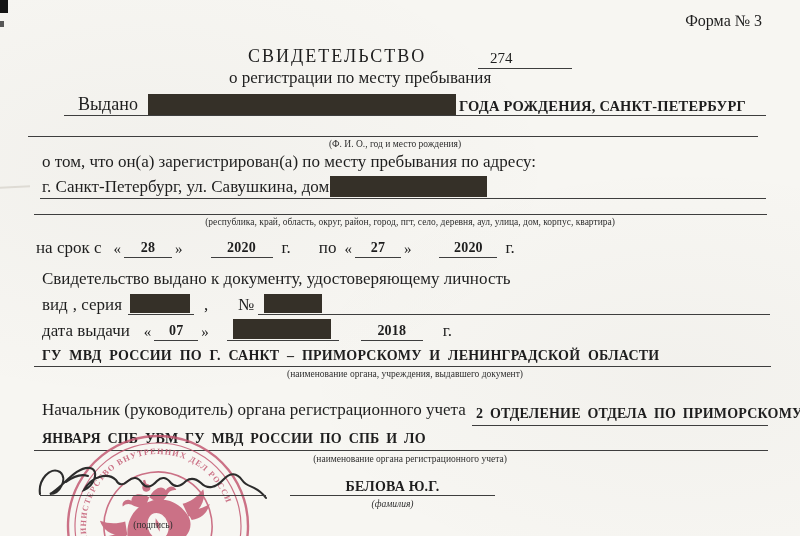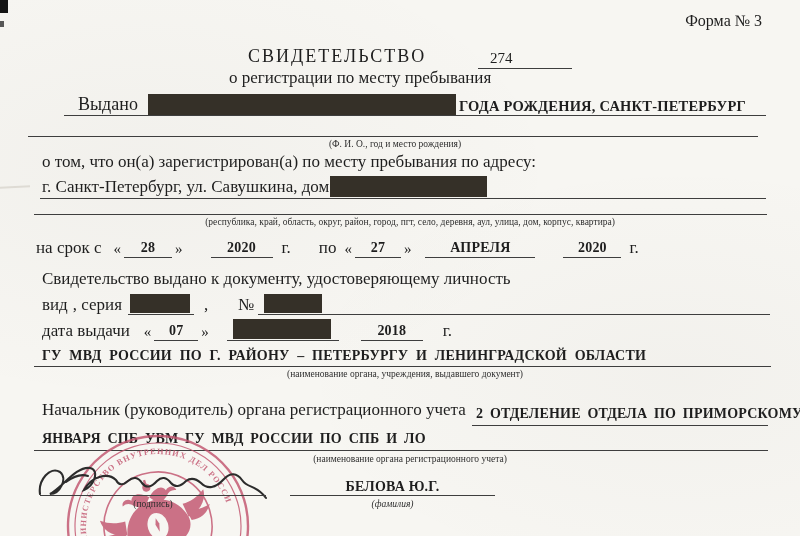--- a/index.html
+++ b/index.html
@@ -65,21 +65,20 @@
   <span class="lbl">на срок с</span>
   <span class="q" style="margin-left:12px;">«</span>
   <span class="cell val" style="width:48px;margin-left:3px;">28</span>
   <span class="q" style="margin-left:3px;">»</span>
   <span class="cell val" style="width:62px;margin-left:28px;">2020</span>
   <span class="lbl" style="margin-left:9px;">г.</span>
   <span class="lbl" style="margin-left:28px;">по</span>
   <span class="q" style="margin-left:8px;">«</span>
   <span class="cell val" style="width:46px;margin-left:3px;">27</span>
   <span class="q" style="margin-left:3px;">»</span>
-  <span class="cell val" style="width:110px;margin-left:14px;">АПРЕЛЯ</span>
   <span class="cell val" style="width:58px;margin-left:28px;">2020</span>
   <span class="lbl" style="margin-left:8px;">г.</span>
 </div>
 
 <div class="abs lbl" style="left:42px;top:268px;">Свидетельство выдано к документу, удостоверяющему личность</div>
 
 <div class="abs flexrow" style="left:42px;top:294px;right:30px;">
   <span class="lbl">вид</span>
   <span class="lbl" style="margin-left:5px;">, серия</span>
   <span class="cell" style="width:66px;height:21px;align-self:flex-end;margin-left:6px;">
@@ -97,21 +96,21 @@
   <span class="q" style="margin-left:14px;">«</span>
   <span class="cell val" style="width:44px;margin-left:3px;">07</span>
   <span class="q" style="margin-left:3px;">»</span>
   <span class="cell" style="width:112px;height:21px;align-self:flex-end;margin-left:18px;">
     <span class="redact" style="left:6px;bottom:1px;width:98px;height:20px;"></span>
   </span>
   <span class="cell val" style="width:62px;margin-left:22px;">2018</span>
   <span class="lbl" style="margin-left:20px;">г.</span>
 </div>
 
-<div class="abs val wide" style="left:42px;top:346px;">ГУ МВД РОССИИ ПО Г. РАЙОНУ – ПЕТЕРБУРГУ И ЛЕНИНГРАДСКОЙ ОБЛАСТИ</div>
+<div class="abs val wide" style="left:42px;top:346px;">ГУ МВД РОССИИ ПО Г. САНКТ – ПРИМОРСКОМУ И ЛЕНИНГРАДСКОЙ ОБЛАСТИ</div>
 <div class="abs rule" style="left:34px;top:366px;width:737px;"></div>
 <div class="abs cap" style="left:170px;top:369px;width:470px;">(наименование органа, учреждения, выдавшего документ)</div>
 
 <div class="abs lbl" style="left:42px;top:399px;">Начальник (руководитель) органа регистрационного учета</div>
 <div class="abs cell val wide2" style="left:472px;top:402px;width:296px;text-align:center;padding-left:4px;line-height:23px;">2 ОТДЕЛЕНИЕ ОТДЕЛА ПО ПРИМОРСКОМУ</div>
 <div class="abs val wide2" style="left:42px;top:429px;">ЯНВАРЯ СПБ УВМ ГУ МВД РОССИИ ПО СПБ И ЛО</div>
 <div class="abs rule" style="left:34px;top:450px;width:734px;"></div>
 <div class="abs cap" style="left:210px;top:454px;width:400px;">(наименование органа регистрационного учета)</div>
 
 <svg class="abs" style="left:38px;top:434px;" width="240" height="160" viewBox="0 0 240 160">
@@ -146,17 +145,17 @@
     </g>
   </g>
 </svg>
 
 <svg class="abs" style="left:30px;top:452px;" width="250" height="60" viewBox="0 0 250 60">
   <path class="sig-ink" d="M10,42 C8,28 20,14 30,20 C38,26 30,42 20,42 C32,36 46,14 60,16 C70,18 64,34 54,38 C62,24 78,20 86,28 Q90,36 98,29 Q106,22 112,31 Q118,39 127,29 Q134,22 141,31 Q147,38 156,29 Q163,24 171,31 Q181,41 194,27 Q204,17 212,28 C218,37 226,32 236,46"></path>
   <path class="sig-ink" d="M36,30 C44,24 52,22 58,24" stroke-width="1.4"></path>
 </svg>
 
 <div class="abs rule" style="left:40px;top:495px;width:226px;"></div>
-<div class="abs cap" style="left:40px;top:499px;width:226px;">(подпись)</div>
+<div class="abs cap" style="left:40px;top:520px;width:226px;">(подпись)</div>
 
 <div class="abs val" style="left:290px;top:477px;width:205px;text-align:center;">БЕЛОВА Ю.Г.</div>
 <div class="abs rule" style="left:290px;top:495px;width:205px;"></div>
 <div class="abs cap" style="left:290px;top:499px;width:205px;font-style:italic;">(фамилия)</div>
 
 </body></html>

